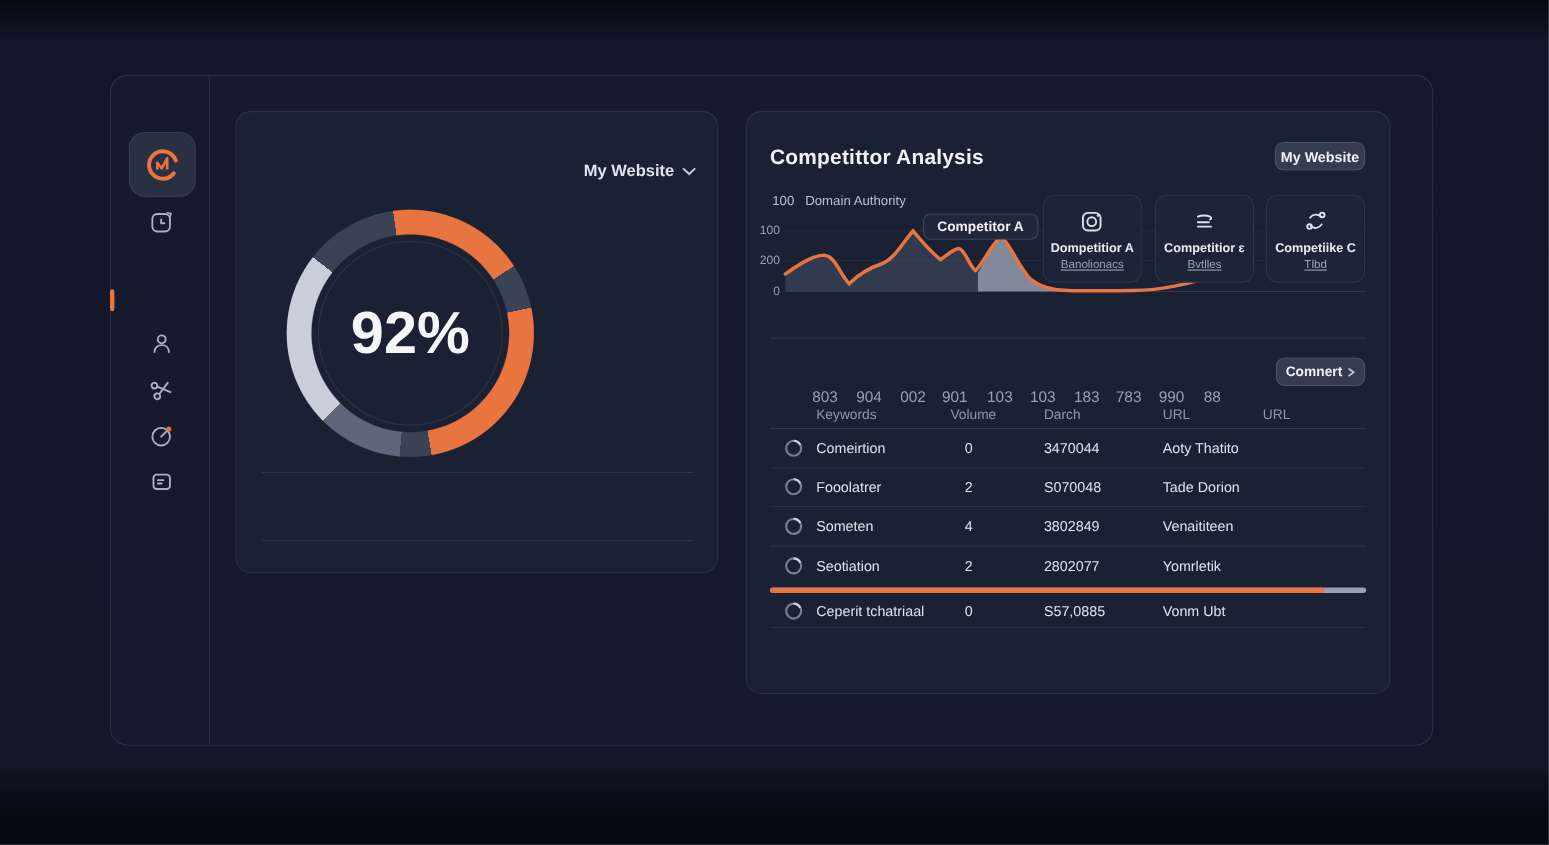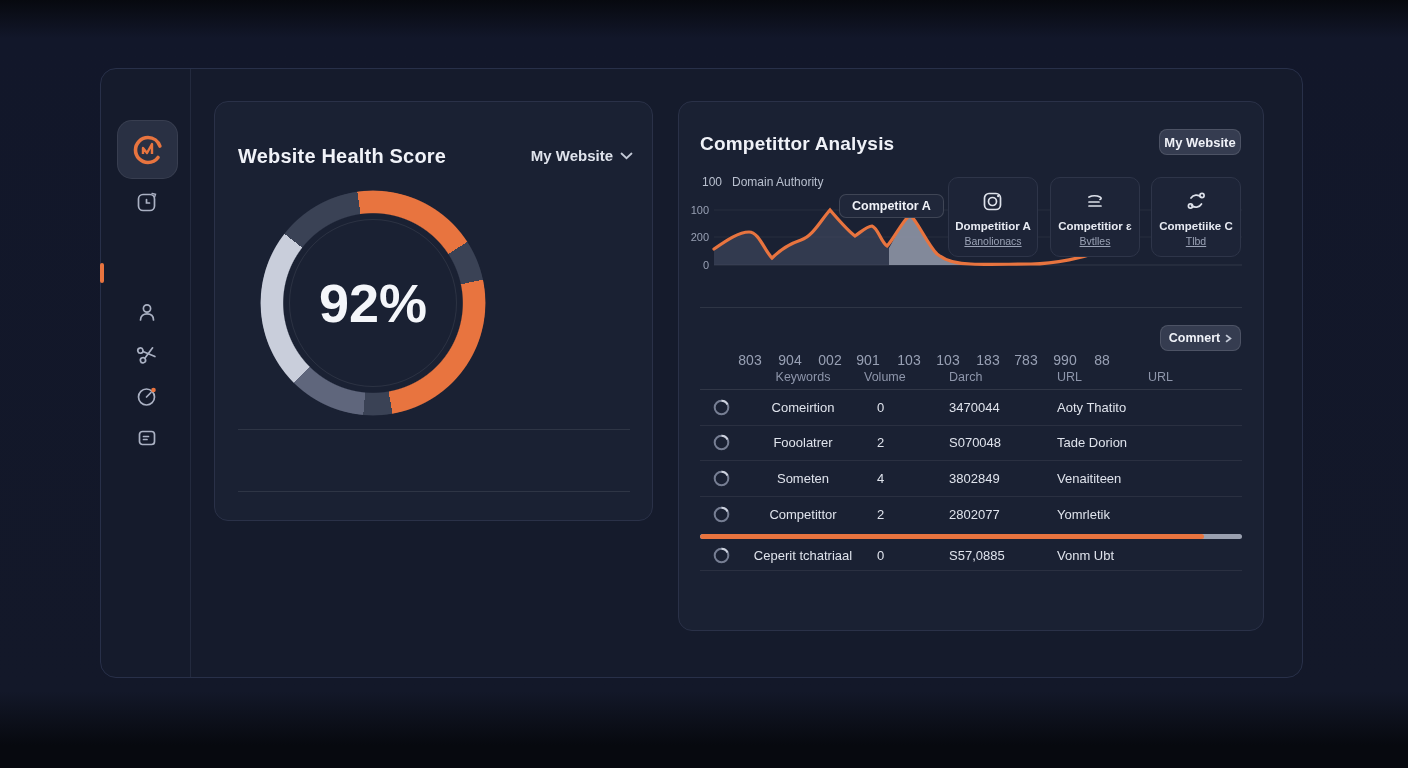--- a/index.html
+++ b/index.html
@@ -76,21 +76,21 @@
   .comp-mini .nm { font-size:11.5px; font-weight:700; color:#e8ebf3; margin-top:3px; }
   .comp-mini .sb { font-size:10.5px; color:#9aa2b5;text-decoration:underline; }
   .c-div { position:absolute; left:21px; width:542px; height:1px; background:rgba(255,255,255,.09); }
   .kw-title { position:absolute; left:21px; top:228px; font-size:17px; }
   
   .table { position:absolute; left:21px; top:262px; width:542px; }
   .t-head { display:flex; height:26px; align-items:center; font-size:12.5px; color:#8e96ab; border-bottom:1px solid rgba(255,255,255,.10); }
   .t-row { display:flex; height:35.5px; align-items:center; font-size:13px; color:#dfe3ec; border-bottom:1px solid rgba(255,255,255,.07); cursor:pointer; }
   .t-row.last { height:31px; }
   .c-icon { width:42px; display:flex; justify-content:center; }
-  .c-kw { width:122px;text-align:center; }
+  .c-kw { width:122px; }
   .c-vol { width:84px; padding-left:13px; }
   .c-sr { width:109px; padding-left:1px; }
   .c-url { width:91px; }
   .c-url2 { width:94px; }
   .t-head .c-kw { width:122px; } 
   .progress { height:5px; border-radius:3px; background:#9aa0b0; margin:2px 0 1px 0; overflow:hidden; }
   .progress > div { height:100%; background:#e8743f; border-radius:3px; }
   svg { display:block; }
 </style>
 </head>
@@ -149,21 +149,20 @@
         <svg width="24" height="24" viewBox="0 0 24 24" fill="none" stroke="#aab1c3" stroke-width="1.7" stroke-linecap="round">
           <rect x="4.5" y="5.5" width="15" height="13" rx="3"></rect>
           <path d="M8.5 10.5 H13.5 M8.5 13.5 H12"></path>
         </svg>
       </span>
     </div>
     <div class="active-bar"></div>
   </div>
 
   <div class="card health-card">
-    <div class="card-title health-title">Website Health Score</div>
     <div class="site-select">
       <span>My Website</span>
       <span>
         <svg width="13" height="8" viewBox="0 0 13 8" fill="none" stroke="#c3c9d6" stroke-width="1.8" stroke-linecap="round">
             <path d="M1.5 1.5 L6.5 6.2 L11.5 1.5"></path>
           </svg>
       </span>
     </div>
 
     <div class="gauge-wrap">
@@ -309,21 +308,21 @@
         <span class="c-sr">3802849</span>
         <span class="c-url">Venaititeen</span>
       </div>
       <div class="t-row" style="border-bottom:none">
         <span class="c-icon">
             <svg width="17" height="17" viewBox="0 0 17 17" fill="none">
               <circle cx="8.5" cy="8.5" r="6.8" stroke="#767e93" stroke-width="2"></circle>
               <path d="M8.5 1.7 A6.8 6.8 0 0 1 14.6 5.5" stroke="#cdd2de" stroke-width="2" fill="none"></path>
             </svg>
           </span>
-        <span class="c-kw">Competittor</span>
+        <span class="c-kw">Seotiation</span>
         <span class="c-vol">2</span>
         <span class="c-sr">2802077</span>
         <span class="c-url">Yomrletik</span>
       </div>
 
       <div class="progress">
           <div style="width: 93%;"></div>
         </div>
 
       <div class="t-row last">

